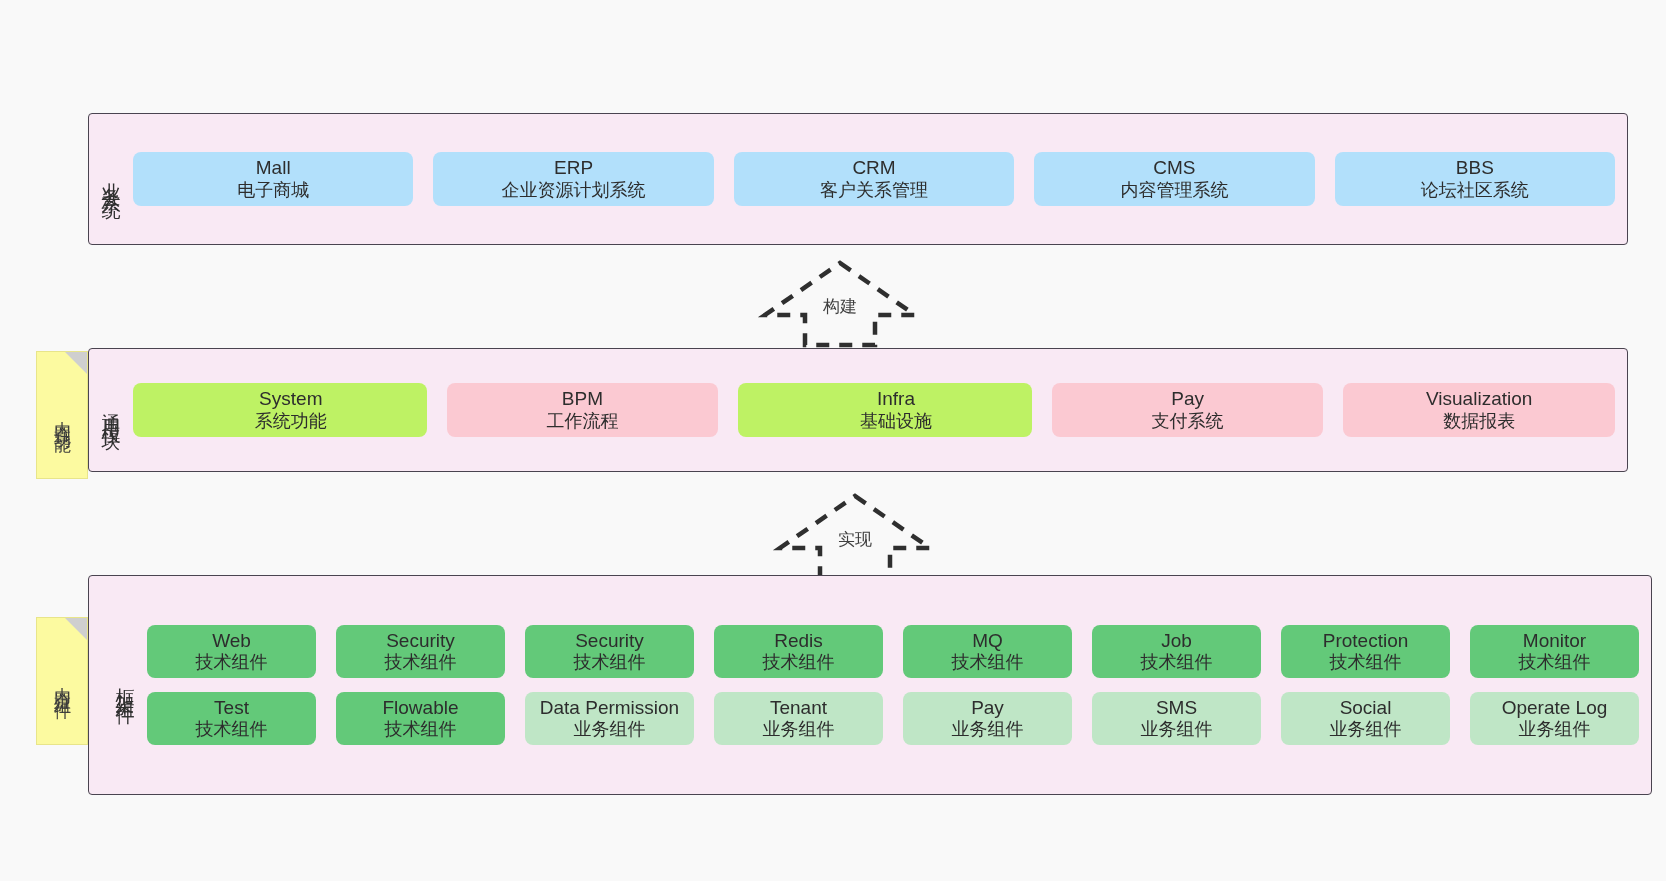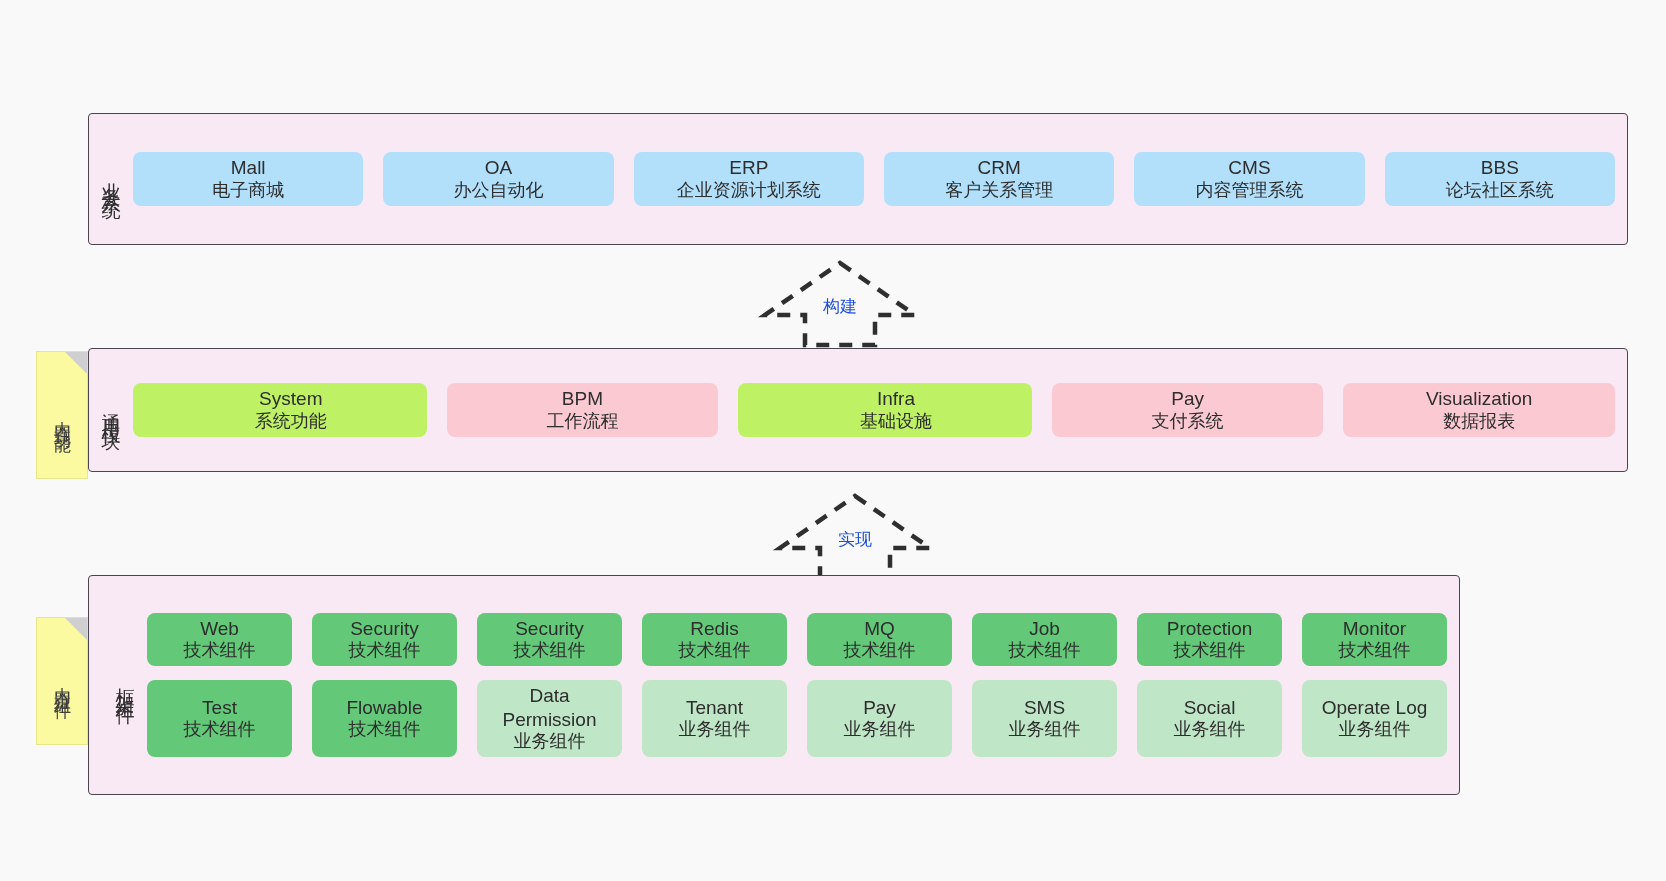--- a/index.html
+++ b/index.html
@@ -91,33 +91,33 @@
 
   .blue      {background:#b2e0fb;}
   .red-strong{background:#bef264;padding-left:28px;}
   .red-light {background:#fbc9d2;}
   .green-strong{background:#63c979;}
   .green-light {background:#bfe6c6;}
 
   
   #layer-business{left:88px;top:113px;width:1540px;height:132px;}
   #layer-common  {left:88px;top:348px;width:1540px;height:124px;}
-  #layer-frame   {left:88px;top:575px;width:1372px;height:220px;padding-left:14px;}
+  #layer-frame   {left:88px;top:575px;width:1564px;height:220px;padding-left:14px;}
 
   #sticky-common{left:36px;top:351px;height:128px;}
   #sticky-frame {left:36px;top:617px;height:128px;}
 
   
   .arrow{position:absolute;}
   .arrow .lbl{
     position:absolute;
     left:50%;transform:translateX(-50%);
     top:38px;
     font-size:17px;
-    color:#1d4ed8;
+    color:#404040;
     background:#f9f9f9;
     padding:0 2px;
     white-space:nowrap;
   }
   #arrow-build{left:755px;top:257px;width:170px;height:92px;}
   #arrow-impl {left:770px;top:490px;width:170px;height:92px;text-align:center;}
 </style>
 </head>
 <body>
 
@@ -134,24 +134,20 @@
   <div class="layer-title">
     <span class="vtext">业务系统</span>
   </div>
   <div class="layer-body">
     <div class="row">
       <div class="cell blue">
         <span class="t1">Mall</span>
         <span class="t2">电子商城</span>
       </div>
       <div class="cell blue">
-        <span class="t1">OA</span>
-        <span class="t2">办公自动化</span>
-      </div>
-      <div class="cell blue">
         <span class="t1">ERP</span>
         <span class="t2">企业资源计划系统</span>
       </div>
       <div class="cell blue">
         <span class="t1">CRM</span>
         <span class="t2">客户关系管理</span>
       </div>
       <div class="cell blue">
         <span class="t1">CMS</span>
         <span class="t2">内容管理系统</span>

